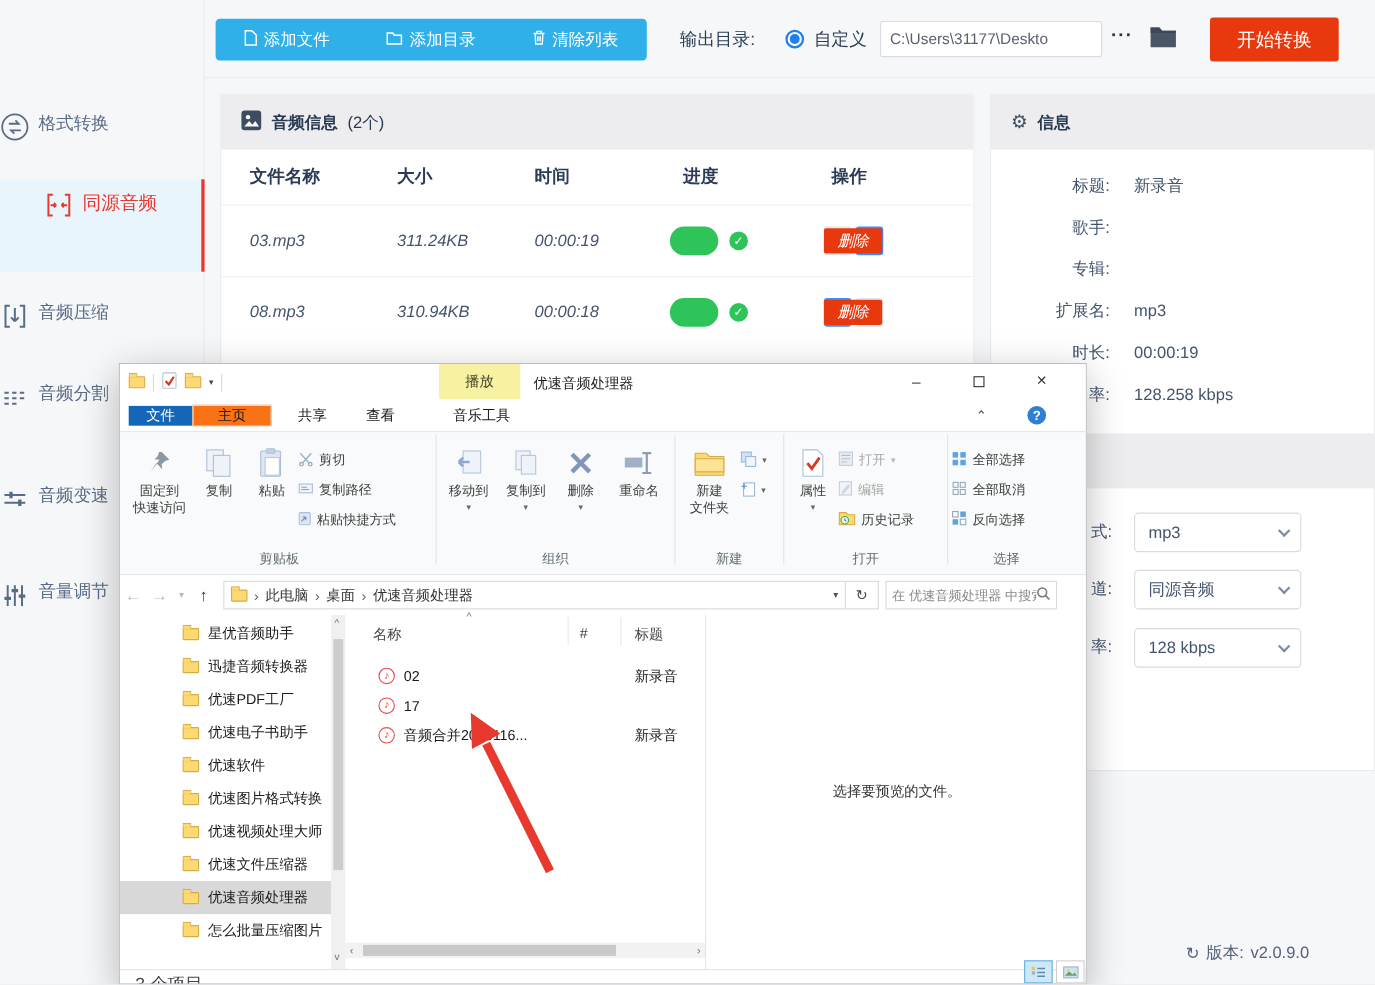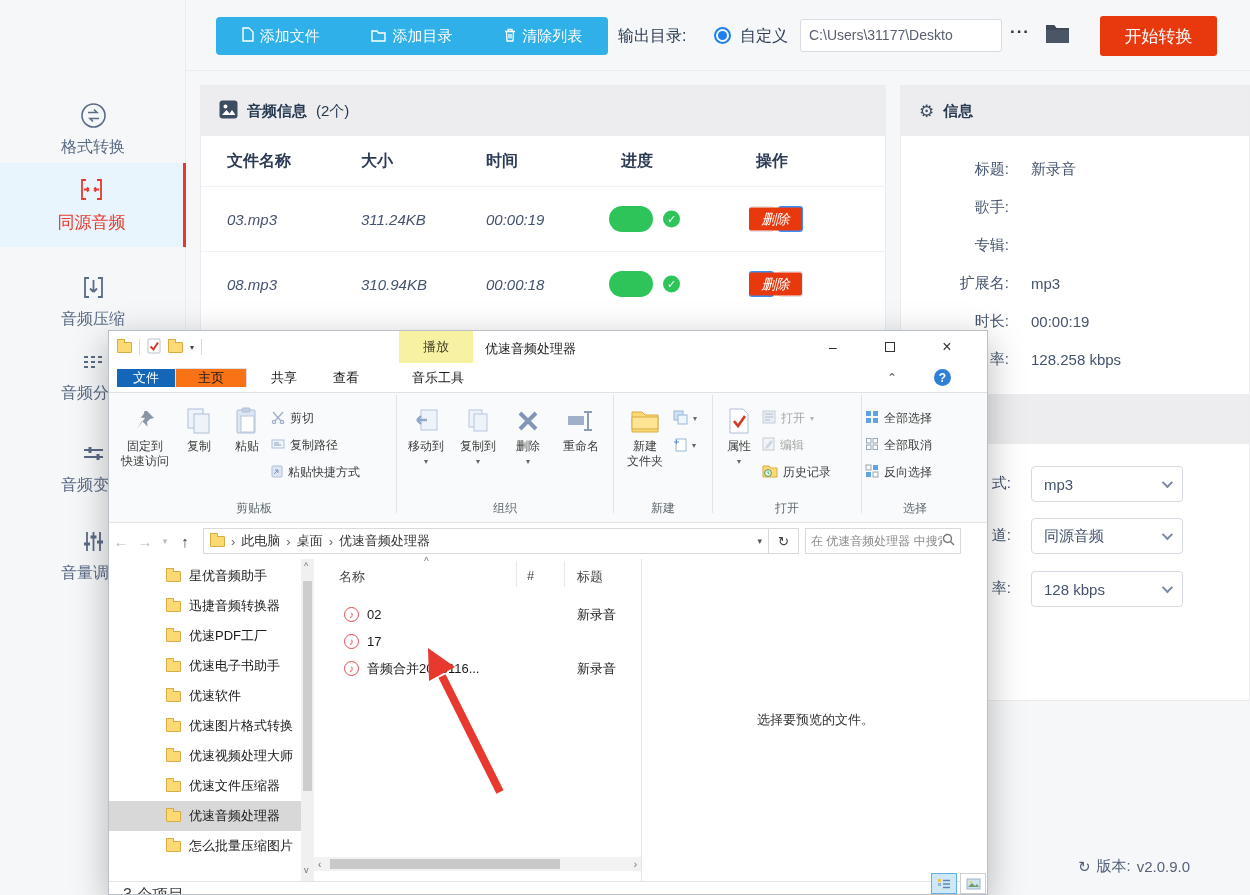--- a/index.html
+++ b/index.html
@@ -2,26 +2,26 @@
 <html><head>
 <meta charset="utf-8">
 <style>
   *{margin:0;padding:0;box-sizing:border-box;}
   body{font-family:"Liberation Sans","DejaVu Sans",sans-serif;background:#dfe3e8;}
   #screen{position:relative;width:1250px;height:895px;background:#f6f7f9;overflow:hidden;}
   .abs{position:absolute;}
 
   
   #sidebar{position:absolute;left:0;top:0;width:186px;height:895px;border-right:1px solid #ececee;background:#f6f7f9;}
-  .side-item{position:absolute;left:0;width:186px;display:flex;flex-direction:column;align-items:center;gap:8px;color:#5a6b85;font-size:16px;padding:10px 0;cursor:pointer;font-family:Liberation Serif, serif;}
+  .side-item{position:absolute;left:0;width:186px;display:flex;flex-direction:row;gap:8px;color:#5a6b85;font-size:16px;padding:10px 0;cursor:pointer;font-family:Liberation Serif, serif;}
   .side-item.active{background:#e9f5fd;color:#e9392f;border-right:3px solid #e9392f;font-size:17px;}
   .side-item svg{display:block;}
   #topbar-line{position:absolute;left:186px;top:70px;width:1064px;height:1px;background:#ececee;}
 
-  .blue-group{position:absolute;left:216px;top:17px;width:392px;height:38px;background:#2fb0e8;border-radius:4px;display:flex;justify-content:space-around;color:#fff;font-size:15px;}
+  .blue-group{position:absolute;left:196px;top:17px;width:392px;height:38px;background:#2fb0e8;border-radius:4px;display:flex;justify-content:space-around;color:#fff;font-size:15px;}
   .blue-btn{display:flex;align-items:center;gap:6px;cursor:pointer;}
   .t-label{position:absolute;left:618px;top:26px;font-size:16px;color:#2c3c55;}
   .radio{position:absolute;left:714px;top:27px;width:17px;height:17px;border:2px solid #1f80ed;border-radius:50%;display:flex;align-items:center;justify-content:center;}
   .radio i{width:9px;height:9px;background:#1f80ed;border-radius:50%;}
   .radio-label{position:absolute;left:740px;top:26px;font-size:16px;color:#2c3c55;}
   .path-box{position:absolute;left:800px;top:19px;width:202px;height:33px;border:1px solid #d8dce2;border-radius:3px;background:#fff;font-size:14px;color:#5a6070;line-height:31px;padding:0 8px;overflow:hidden;white-space:nowrap;}
   .dots{position:absolute;left:1010px;top:22px;font-size:17px;font-weight:bold;color:#333;letter-spacing:1px;}
   .start-btn{position:absolute;left:1100px;top:16px;width:117px;height:40px;background:#e8390e;border-radius:3px;color:#fff;font-size:17px;display:flex;align-items:center;justify-content:center;cursor:pointer;}
 
   .card{position:absolute;background:#fff;border:1px solid #ececee;}

